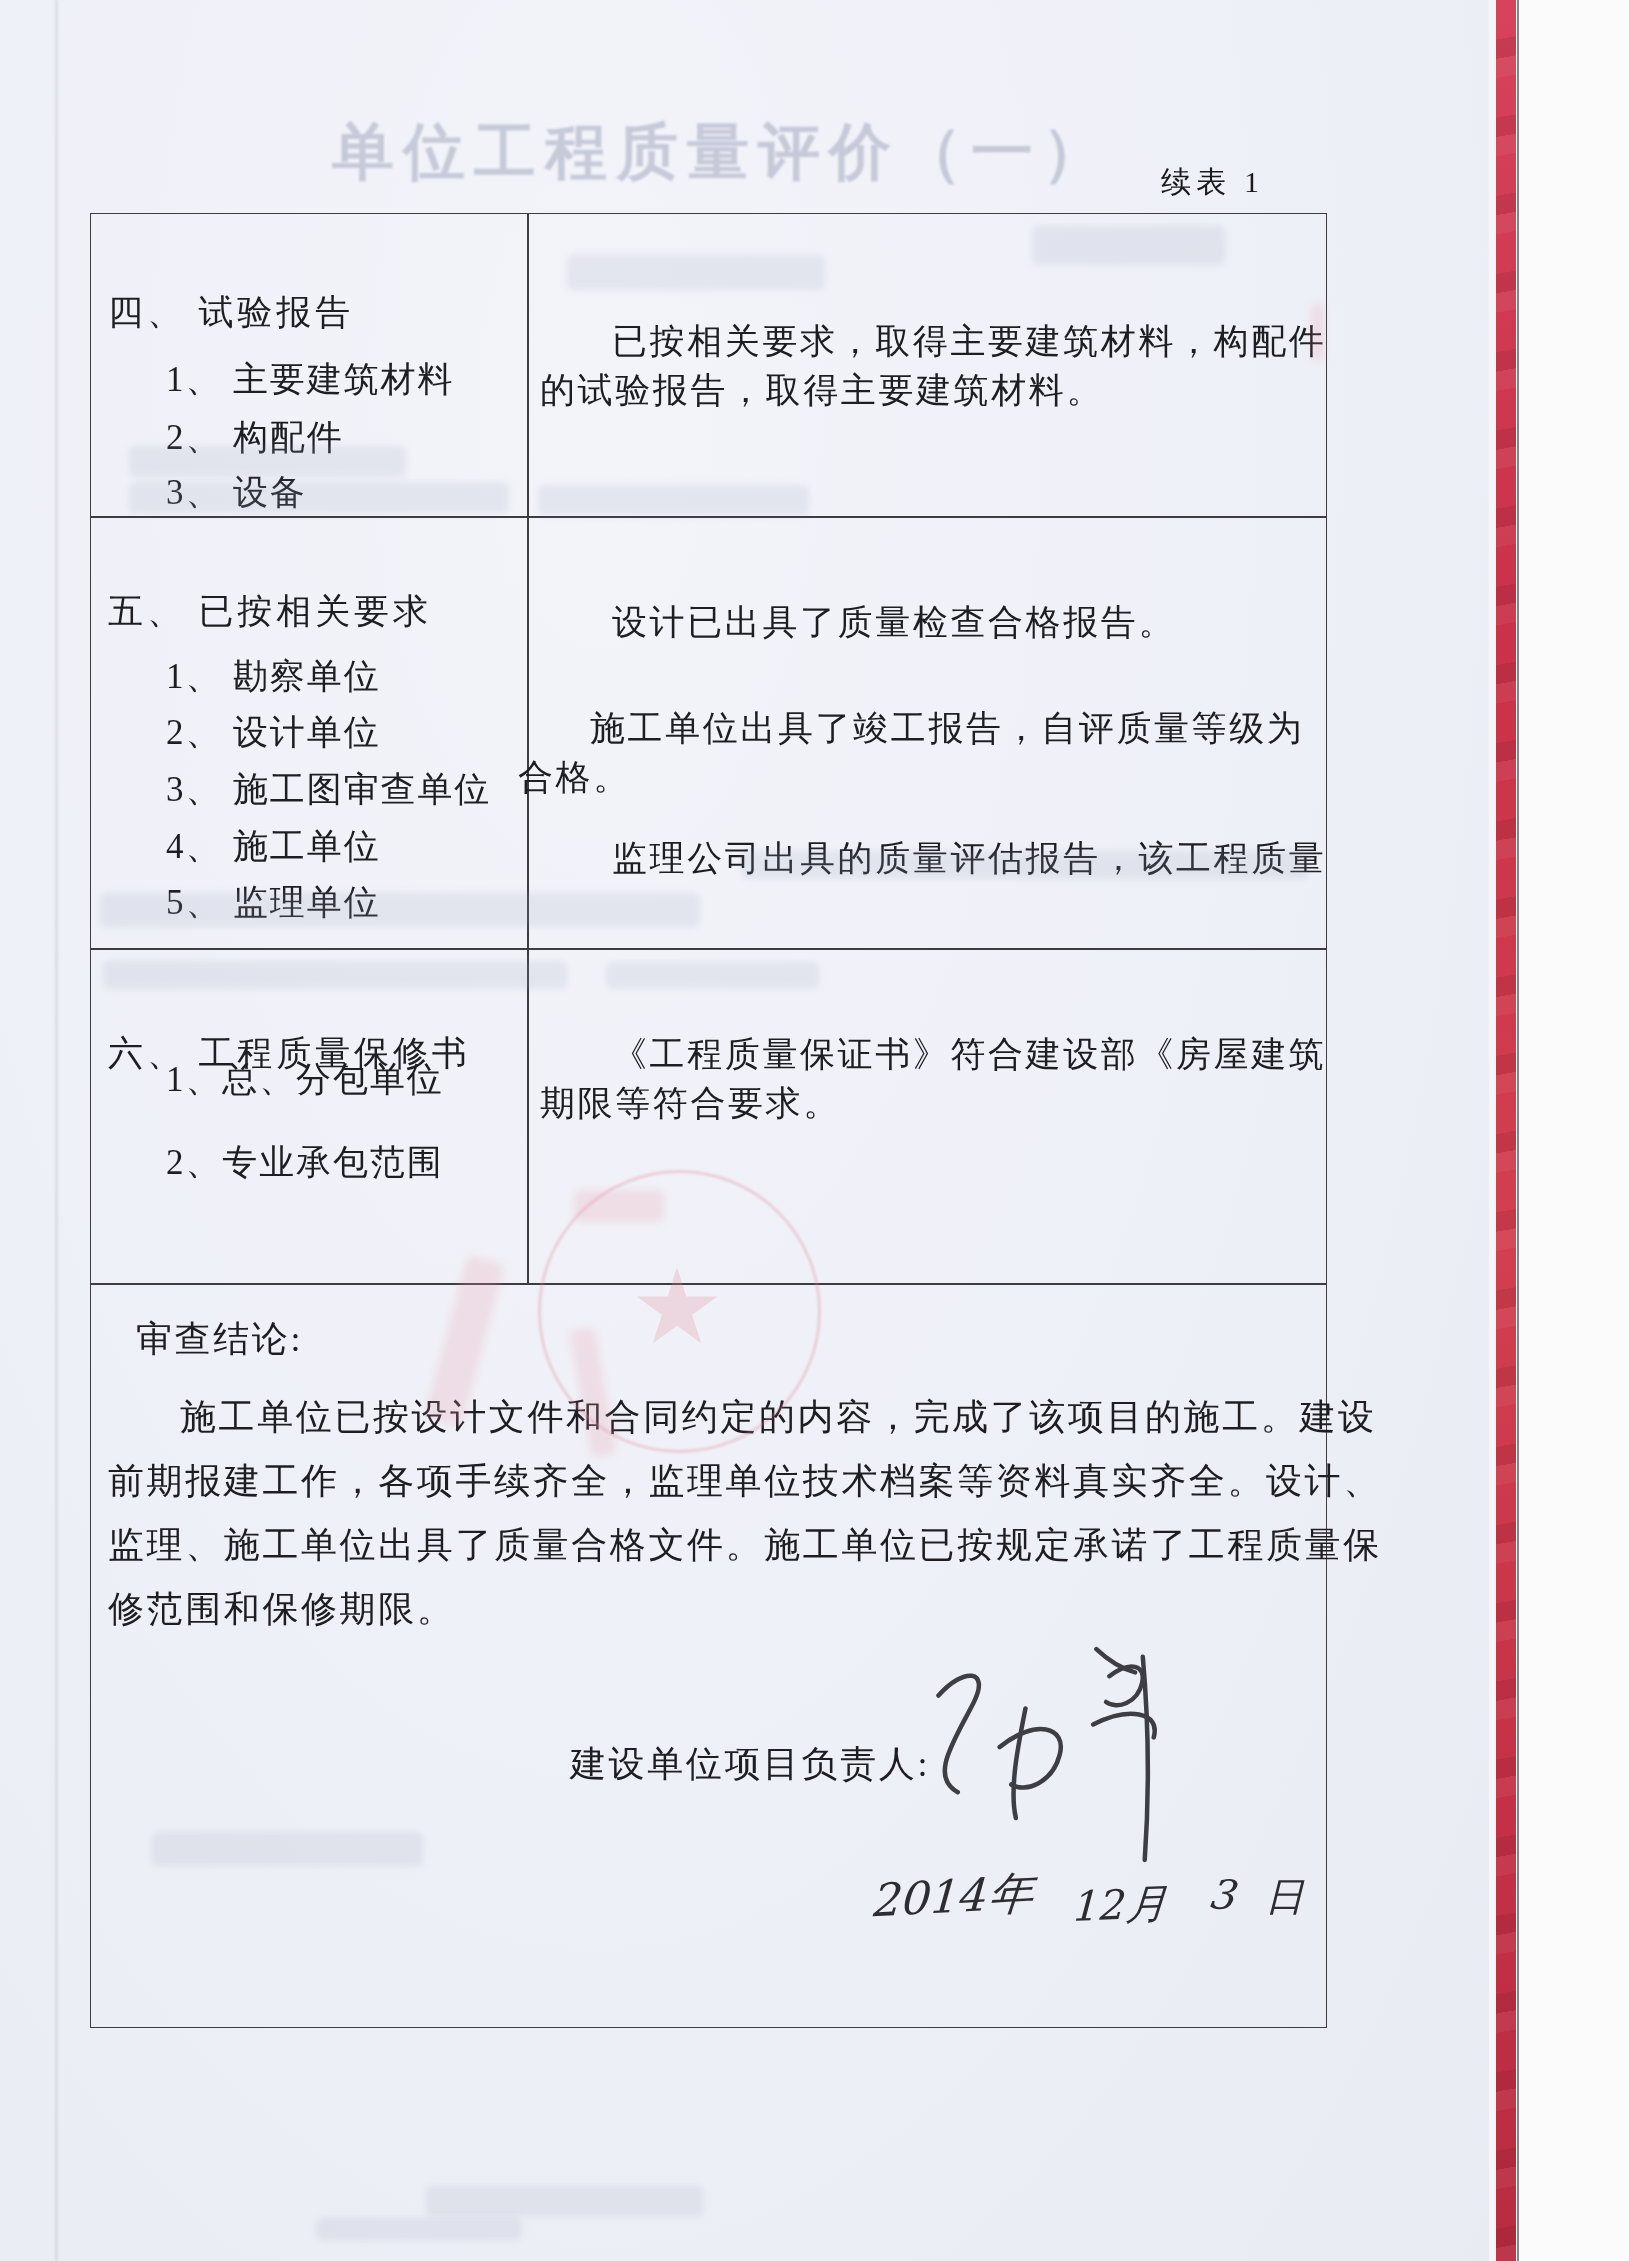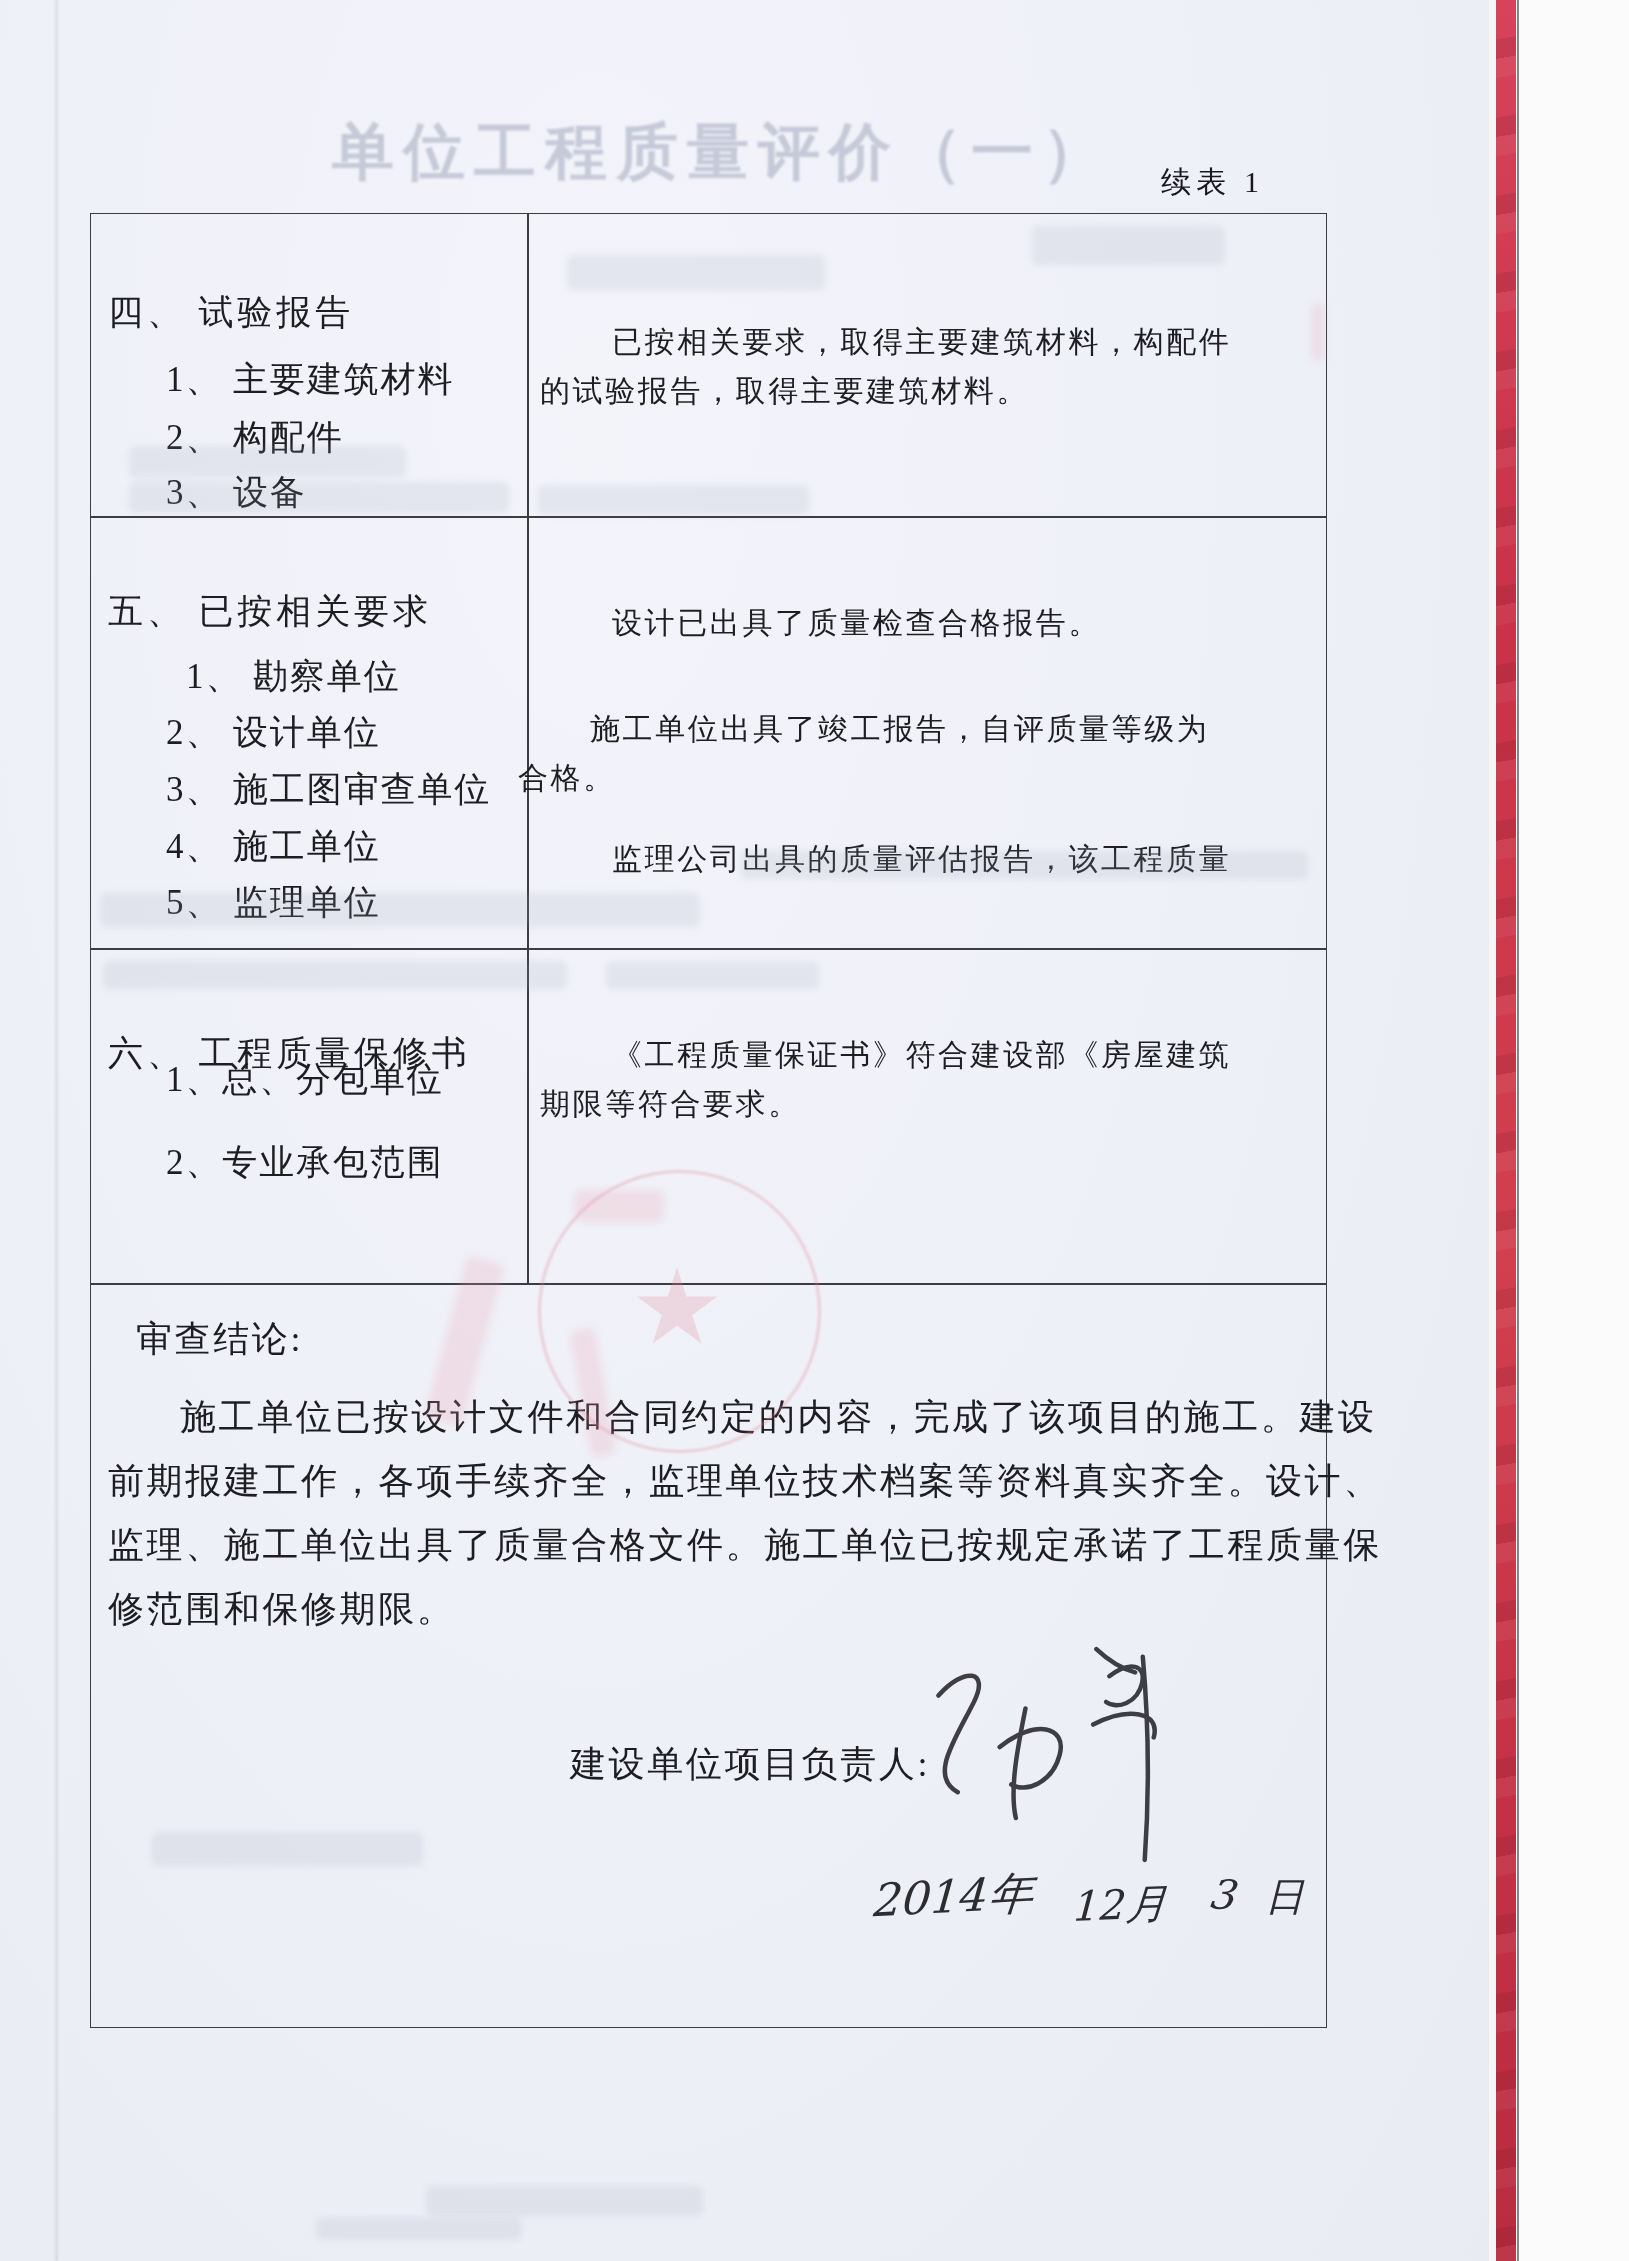--- a/index.html
+++ b/index.html
@@ -16,21 +16,21 @@
   .edge-dark{position:absolute;left:1517px;top:0;width:1.9px;height:2261px;background:#85858a;}
   .edge-light{position:absolute;left:1489px;top:0;width:6.4px;height:2261px;background:#f6f6f9;}
 
   .tline{position:absolute;background:#3c3c41;}
   .table-border{position:absolute;left:90px;top:213px;width:1237px;height:1815px;border:1.9px solid #3c3c41;box-sizing:border-box;}
 
   .txt{position:absolute;color:#1d1d22;white-space:nowrap;}
   .sec-title{font-size:35px;letter-spacing:3.9px;font-weight:500;}
   .sec-item{font-size:35px;letter-spacing:1.9px;font-weight:500;}
   .cell{position:absolute;color:#1d1d22;}
-  .cell-line{font-size:30px;line-height:49px;letter-spacing:2.6px;white-space:nowrap;font-weight:500;}
+  .cell-line{font-size:35px;line-height:49px;letter-spacing:2.6px;white-space:nowrap;font-weight:500;}
   .indent{padding-left:72px;}
   .concl-line{font-size:36px;line-height:64px;letter-spacing:2.6px;white-space:nowrap;font-weight:500;}
   .heading{font-size:36px;letter-spacing:2.6px;font-weight:500;margin-left:28px;}
   .cont-label{font-size:30px;letter-spacing:5.2px;color:#17171c;}
 
   .ghost-title{position:absolute;left:332px;top:110px;font-size:62px;letter-spacing:9px;
     color:rgba(138,146,172,.42);filter:blur(1px);white-space:nowrap;font-weight:600;}
   .smudge{position:absolute;background:rgba(152,158,182,.17);filter:blur(3.2px);border-radius:6.4px;}
   .pink{background:rgba(232,150,162,.22);filter:blur(4.5px);}
 
@@ -67,21 +67,21 @@
   <div class="txt sec-item" style="left:166px;top:356px;">1、 主要建筑材料</div>
   <div class="txt sec-item" style="left:166px;top:414px;">2、 构配件</div>
   <div class="txt sec-item" style="left:166px;top:469px;">3、 设备</div>
 
   <div class="cell" style="left:540px;top:317px;">
     <div class="cell-line indent">已按相关要求，取得主要建筑材料，构配件</div>
     <div class="cell-line">的试验报告，取得主要建筑材料。</div>
   </div>
 
   <div class="txt sec-title" style="left:108px;top:588px;">五、 已按相关要求</div>
-  <div class="txt sec-item" style="left:166px;top:653px;margin-left:20px;">1、 勘察单位</div>
+  <div class="txt sec-item" style="left:166px;top:653px;">1、 勘察单位</div>
   <div class="txt sec-item" style="left:166px;top:709px;">2、 设计单位</div>
   <div class="txt sec-item" style="left:166px;top:766px;">3、 施工图审查单位</div>
   <div class="txt sec-item" style="left:166px;top:823px;">4、 施工单位</div>
   <div class="txt sec-item" style="left:166px;top:879px;">5、 监理单位</div>
 
   <div class="cell" style="left:540px;top:598px;">
     <div class="cell-line indent">设计已出具了质量检查合格报告。</div>
   </div>
   <div class="cell" style="left:518px;top:704px;">
     <div class="cell-line indent">施工单位出具了竣工报告，自评质量等级为</div>

